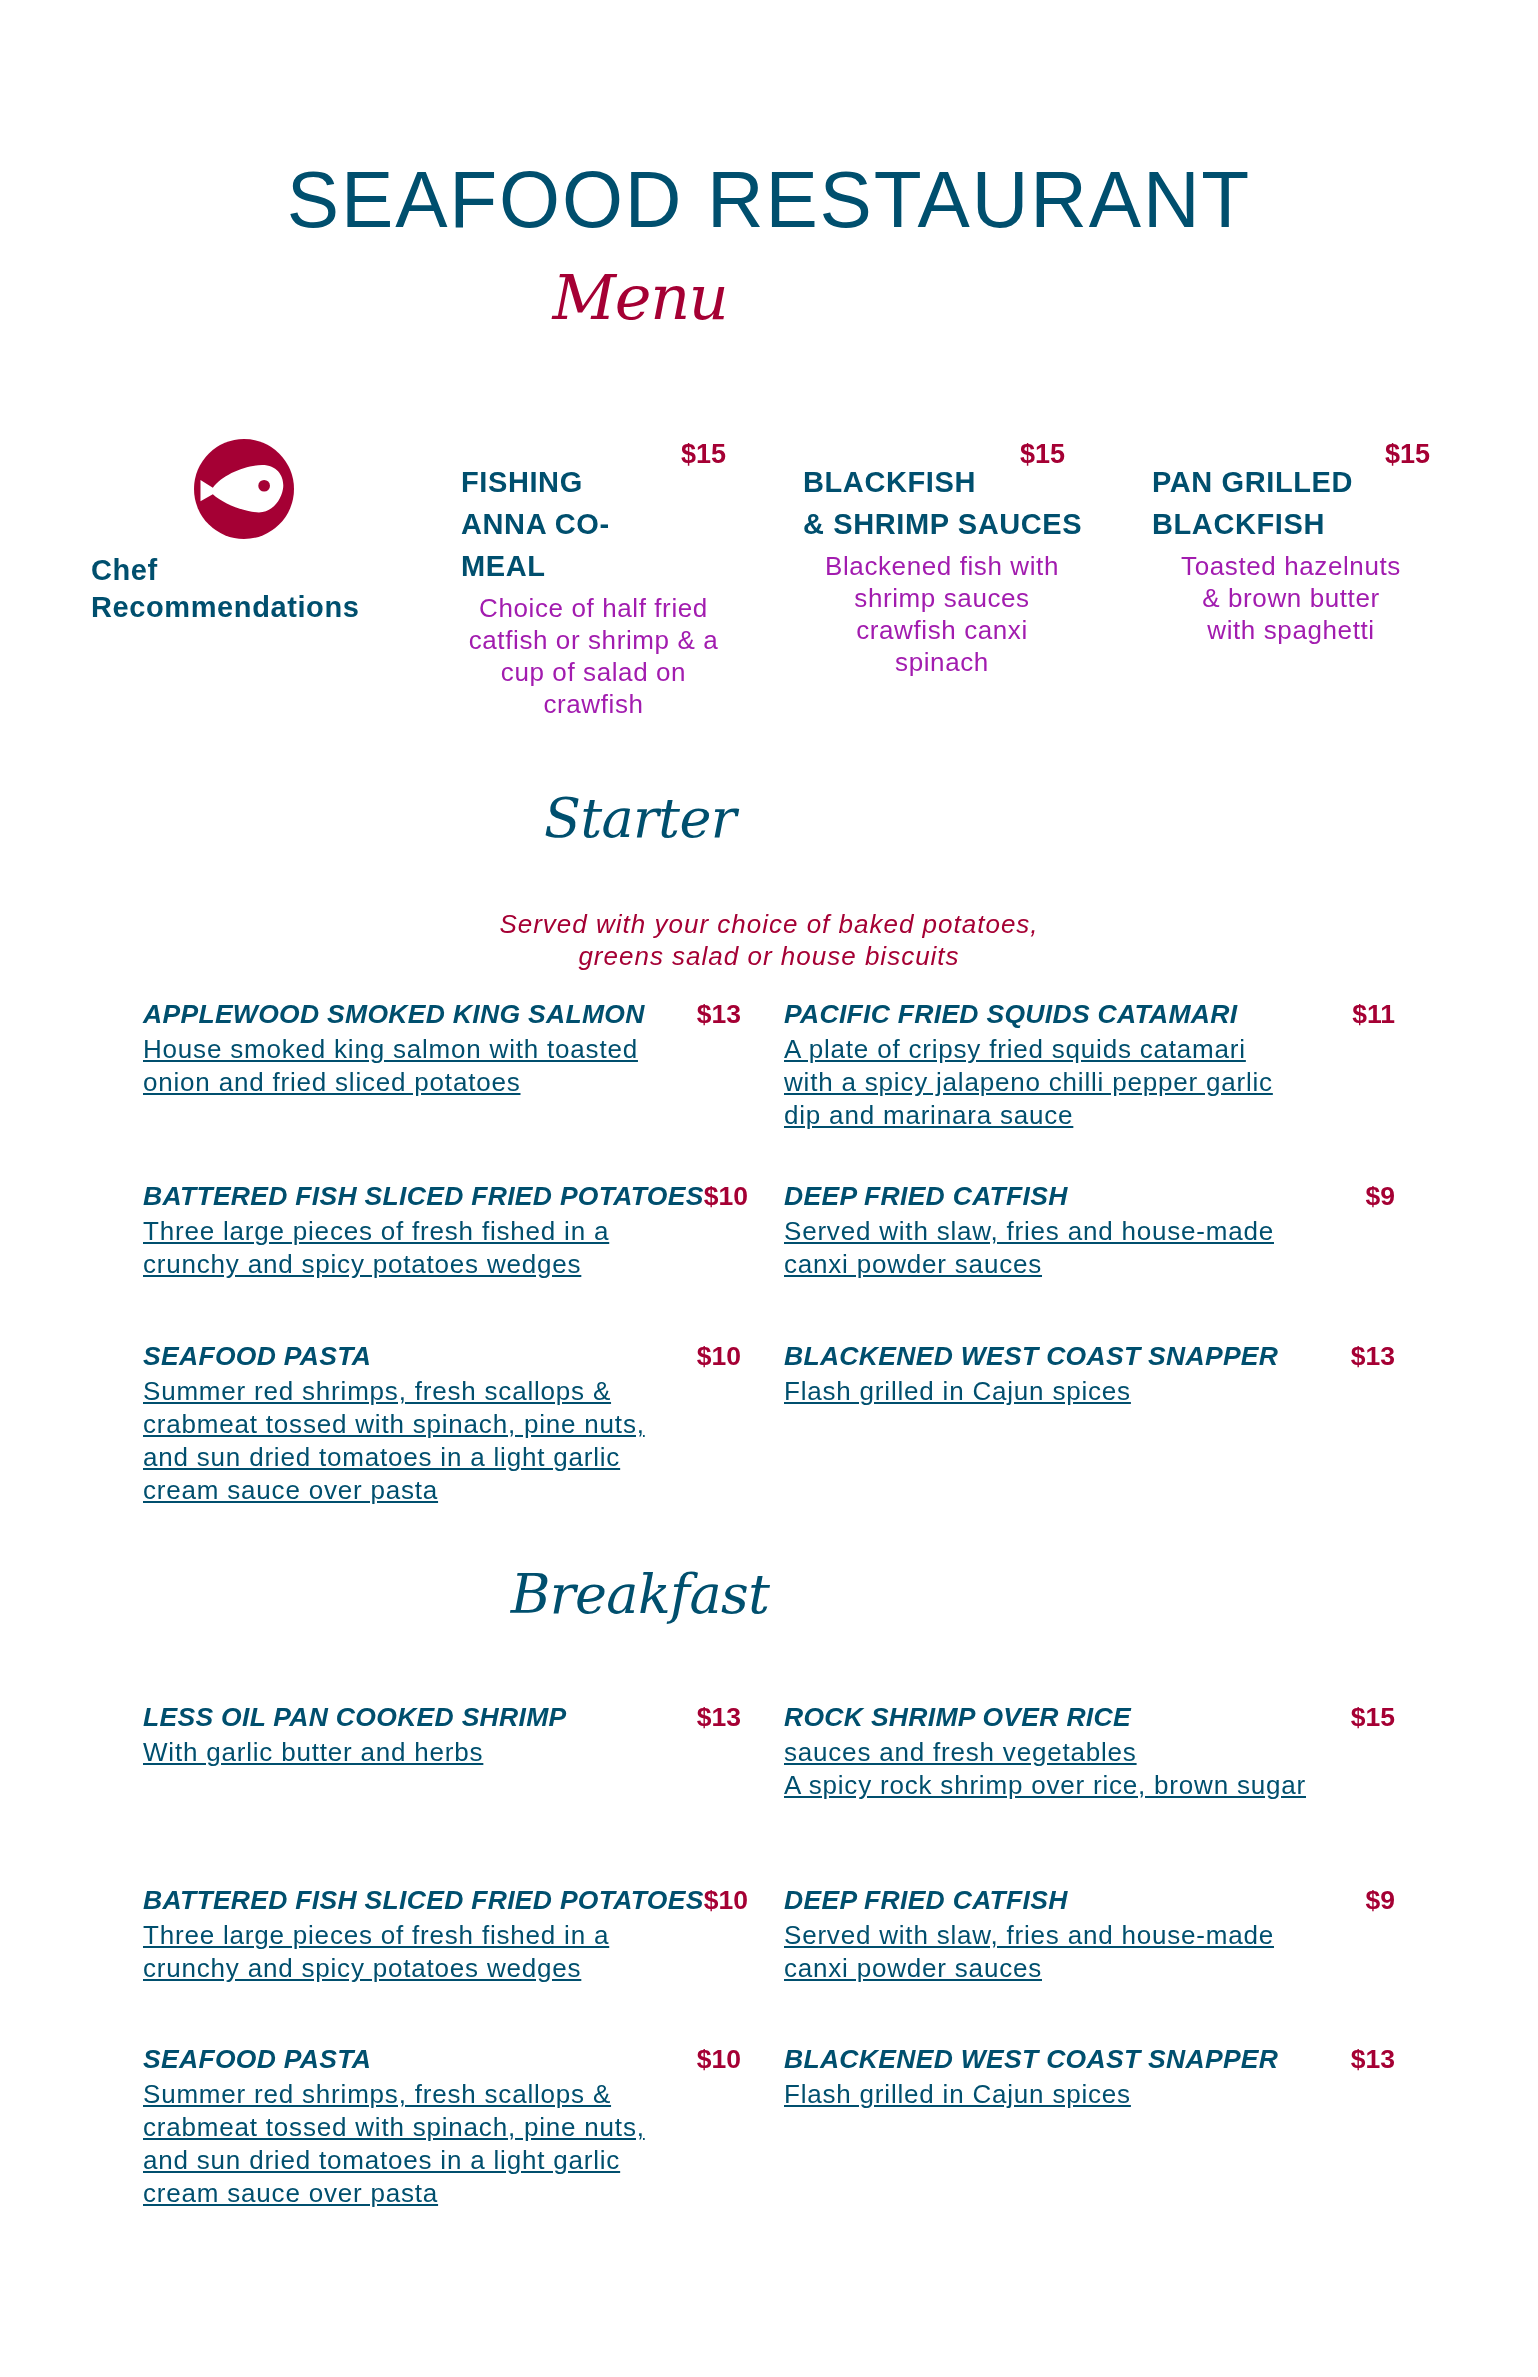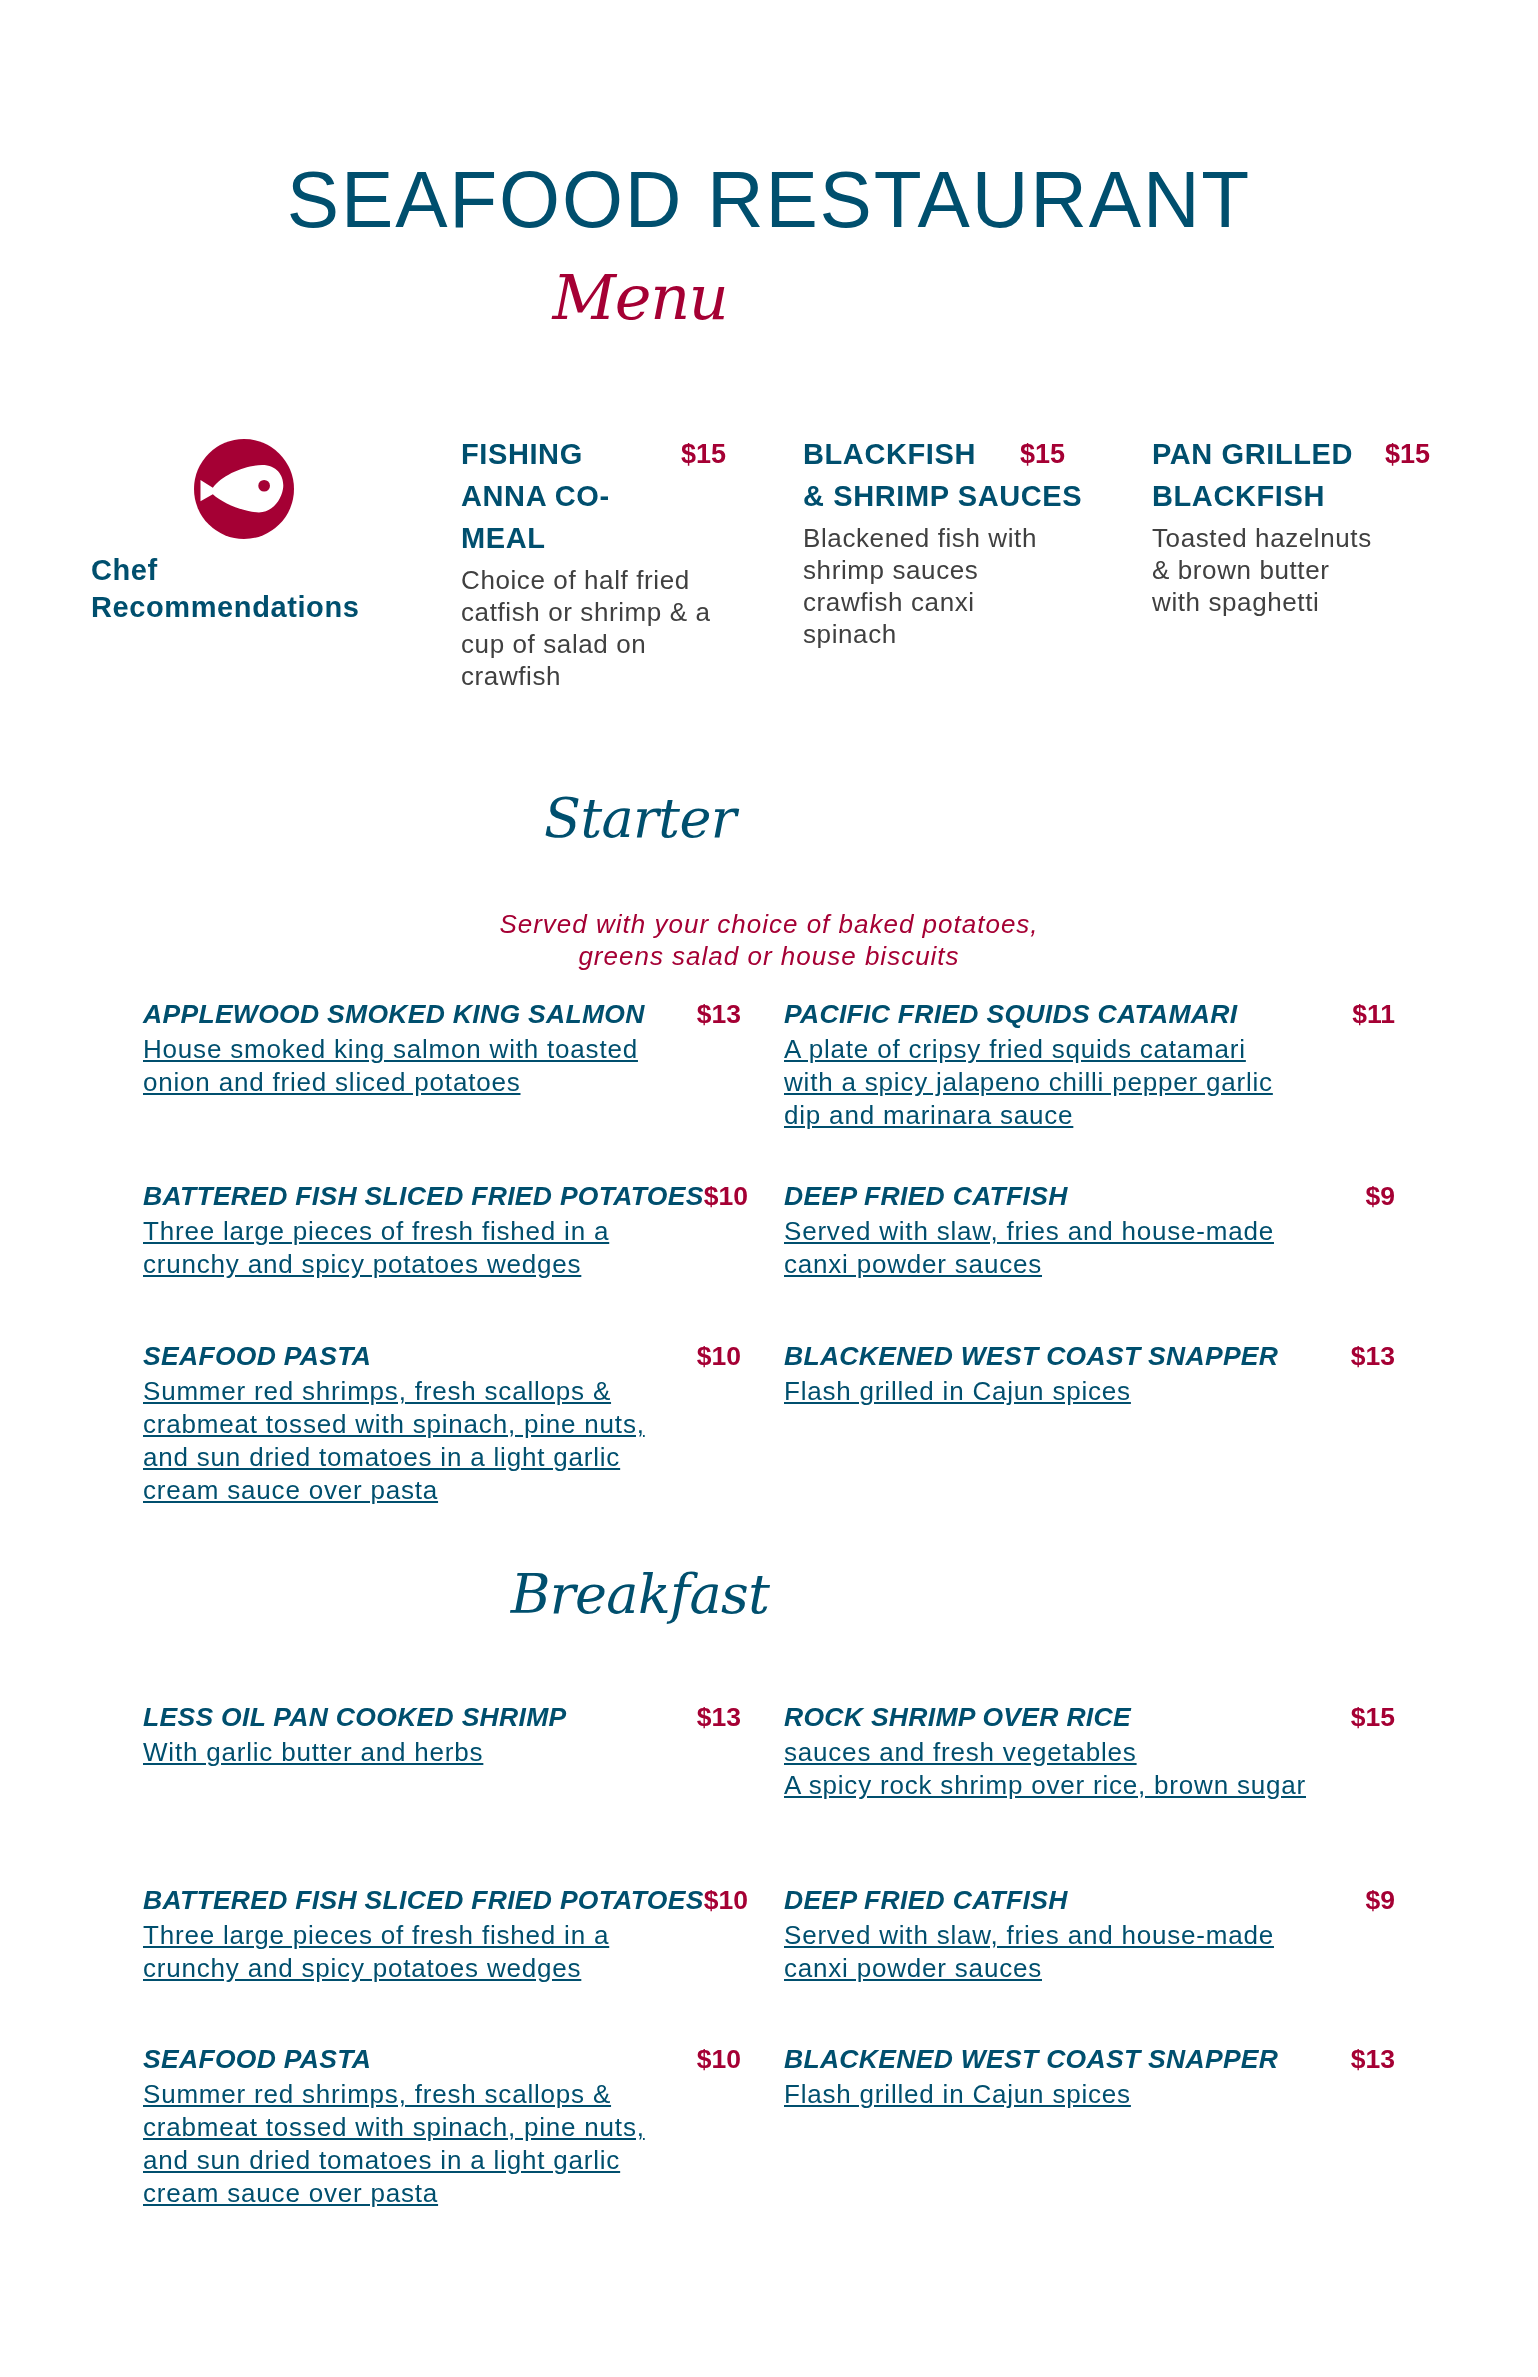--- a/index.html
+++ b/index.html
@@ -13,23 +13,23 @@
   .menu-script { top:259px; font-size:62px; line-height:78px; color:#A50034; letter-spacing:-1.3px; }
   .section-script { font-size:54px; line-height:71px; color:#004F6E; letter-spacing:-0.6px; }
 
   
   .chef-icon { left:194px; top:439px; width:100px; height:100px; border-radius:50%; background:#A50034; }
   .chef-icon svg { width:100px; height:100px; display:block; }
   .chef-label { left:91px; width:311px; top:552px; font-size:29px; line-height:37px;
                 font-weight:bold; color:#004F6E; letter-spacing:0.6px; }
   .rec { top:433px; }
   .rec-head { display:flex; justify-content:space-between; align-items:flex-start; }
-  .rec-name { font-size:29px; line-height:42px; font-weight:bold; color:#004F6E; letter-spacing:0.6px; }
+  .rec-name { font-size:29px; line-height:42px; font-weight:bold; color:#004F6E; letter-spacing:0.6px;margin-top:28px; }
   .rec-price { font-size:27px; line-height:42px; font-weight:bold; color:#A50034; }
-  .rec-desc { margin-top:5.2px; font-size:26px; line-height:32px; color:#404040; letter-spacing:0.6px; }
+  .rec-desc { margin-top:5.2px; text-align:center; font-size:26px; line-height:32px; color:#a21caf; letter-spacing:0.6px; }
 
   .subtitle { left:0; width:1538px; text-align:center; font-style:italic; font-size:26px; line-height:32px;
               color:#A50034; letter-spacing:1px; }
 
   
   .item { }
   .item-head { display:flex; justify-content:space-between; align-items:baseline; }
   .item-name { font-size:26.5px; line-height:36px; font-weight:bold; color:#004F6E; letter-spacing:0.3px; white-space:nowrap;font-style:italic; }
   .item-price { font-size:26.5px; line-height:36px; font-weight:bold; color:#A50034; }
   .item-desc { font-size:26px; line-height:33px; color:#004F6E; letter-spacing:0.8px; margin-top:1.3px;text-decoration:underline; }

